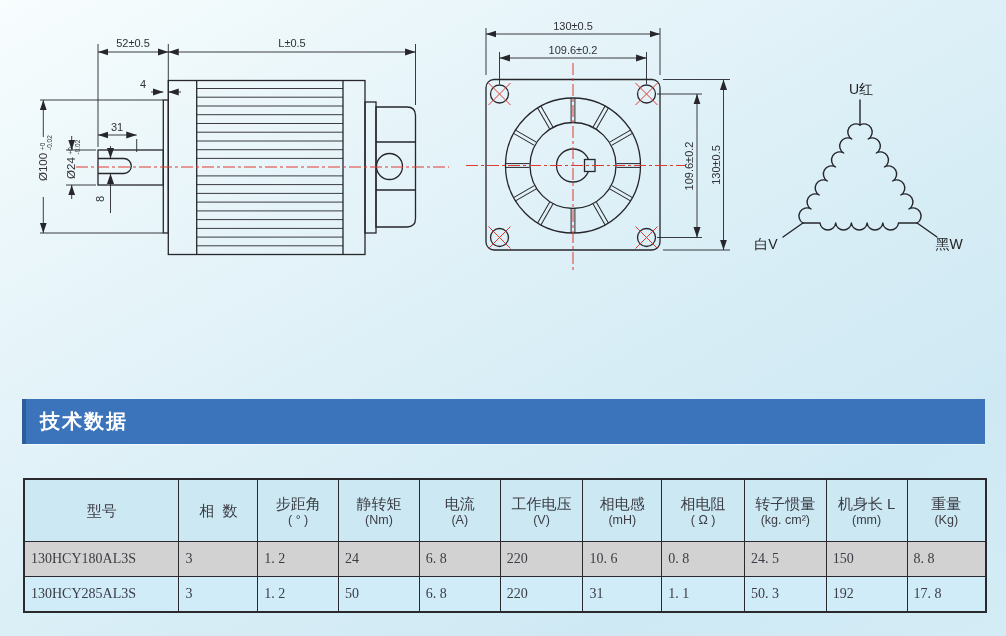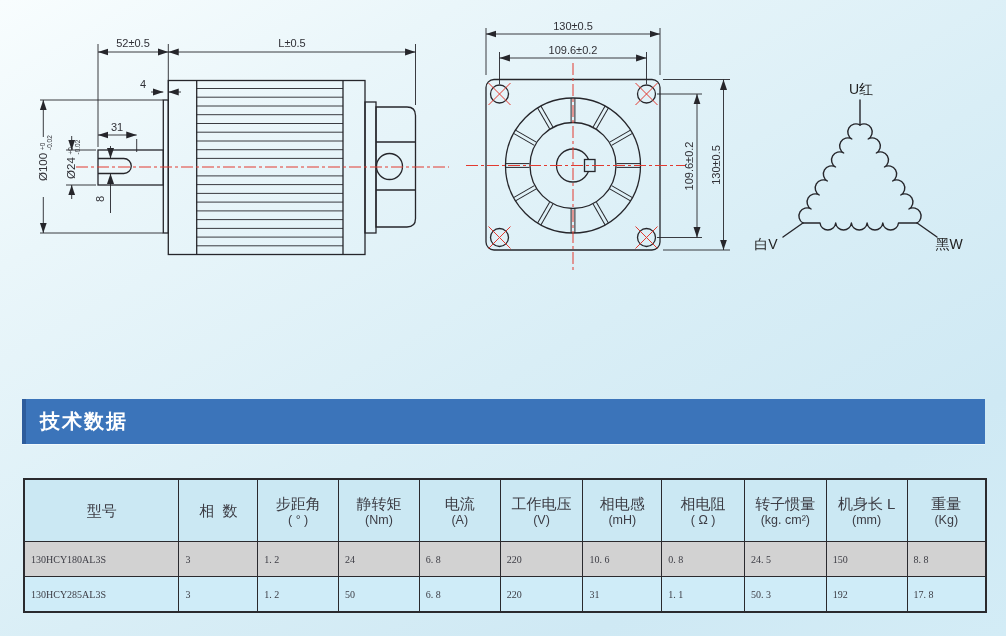--- a/index.html
+++ b/index.html
@@ -34,21 +34,21 @@
     border:2.5px solid #2a2a2e;
   }
   .spec-table th,.spec-table td{
     border:1.6px solid #2a2a2e;vertical-align:middle;
     padding:6px;overflow:hidden;white-space:pre-wrap;color:#3c3c44;margin-top:47px;
   }
   .spec-table thead th{height:49px;background:#cbe8f3;font-weight:normal;}
   .spec-table thead .l1{font-size:15px;line-height:19px;}
   .spec-table thead .l2{font-size:12.5px;line-height:15px;}
   .spec-table tbody td{
-    height:22px;font-family:"Liberation Serif","DejaVu Serif",serif;font-size:10px;
+    height:22px;font-family:"Liberation Serif","DejaVu Serif",serif;font-size:14px;
   }
   .spec-table tbody tr.gray td{background:#d2d2d2;}
   .spec-table tbody tr.blue td{background:#cfecf8;}
 </style>
 </head>
 <body>
 
 <div class="page">
 
   <svg class="drawings" width="1006" height="392" viewBox="0 0 1006 392">

